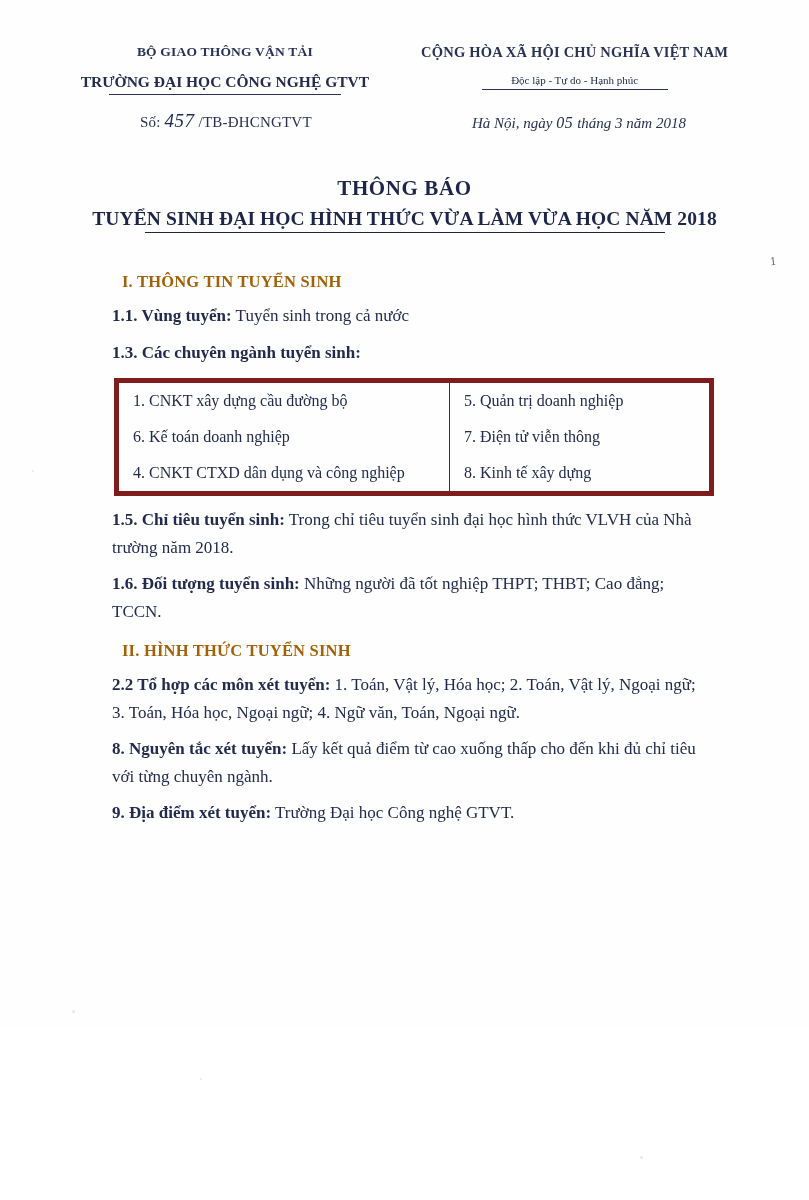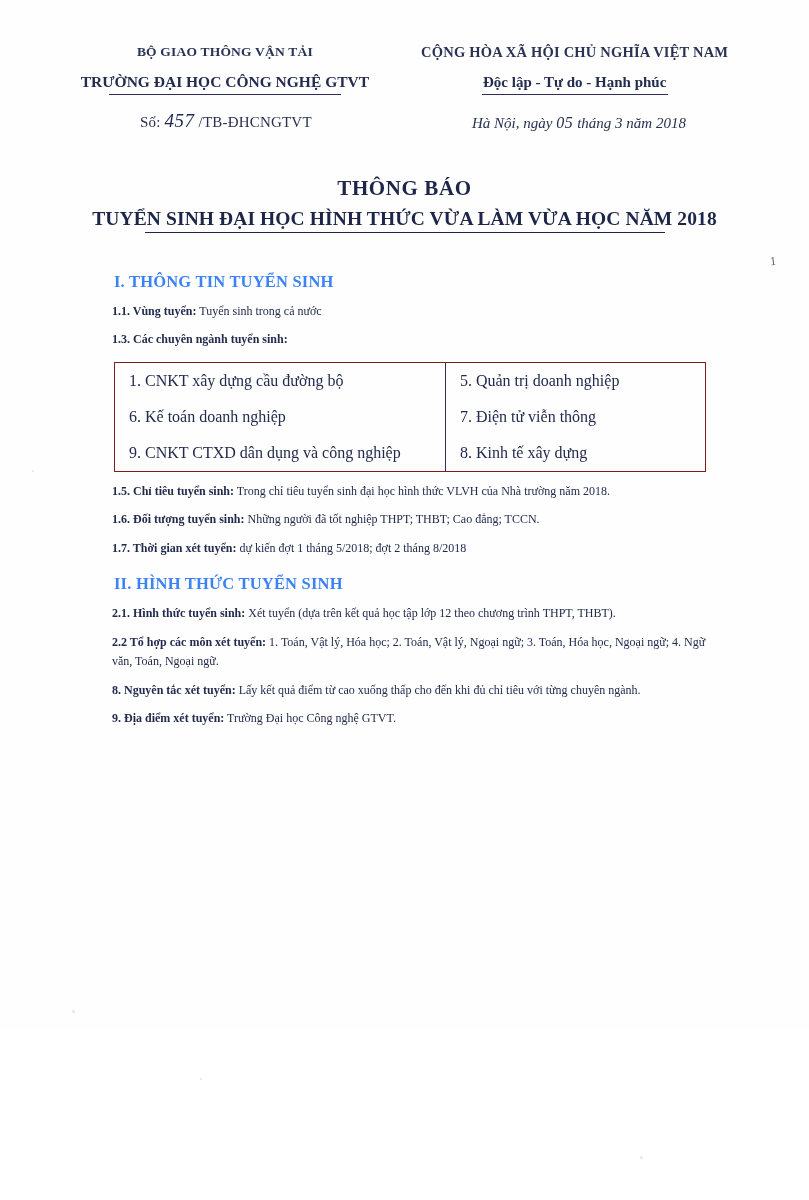--- a/index.html
+++ b/index.html
@@ -61,22 +61,22 @@
     background: #2a3355;
     margin: 3px auto 0 auto;
   }
   .hdr-underline.narrow { width: 186px; }
 
   .hdr-right .hdr-line1 {
     font-size: 14.5px;
     font-weight: 700;
   }
   .hdr-right .hdr-line2 {
-    font-size: 15px;
-    font-weight: 700;
+    font-size: 11px;
+    font-weight: 400;
   }
 
   .so-line {
     position: absolute;
     top: 110px;
     left: 140px;
     font-size: 15px;
     color: #27304f;
     letter-spacing: .2px;
   }
@@ -133,38 +133,38 @@
 
   .body {
     position: absolute;
     top: 256px;
     left: 110px;
     width: 600px;
   }
   .sec-head {
     font-size: 16.5px;
     font-weight: 700;
-    color: #3b82f6;
-    margin: 16px 0 10px 4px;
+    color: #a16207;
+    margin: 16px 0 10px 12px;
     letter-spacing: .2px;
   }
   .para {
-    font-size: 12px;
+    font-size: 17px;
     line-height: 1.62;
     color: #222b4d;
     margin: 9px 0 0 2px;
     text-align: left;
   }
   .para b { font-weight: 700; }
   .bi { font-weight: 700; font-style: italic; }
 
   .table-wrap {
     margin: 12px 0 10px 4px;
     width: 590px;
-    border: 1px solid #7f1d1d;
+    border: 5px solid #7f1d1d;
   }
   table.majors {
     border-collapse: collapse;
     width: 100%;
   }
   table.majors td {
     font-size: 16px;
     color: #222b4d;
     padding: 8px 10px 8px 14px;
     vertical-align: middle;
@@ -249,45 +249,39 @@
         <tbody>
           <tr>
             <td class="left">1. CNKT xây dựng cầu đường bộ</td>
             <td class="right">5. Quản trị doanh nghiệp</td>
           </tr>
           <tr>
             <td class="left">6. Kế toán doanh nghiệp</td>
             <td class="right">7. Điện tử viễn thông</td>
           </tr>
           <tr>
-            <td class="left">9. CNKT CTXD dân dụng và công nghiệp</td>
+            <td class="left">4. CNKT CTXD dân dụng và công nghiệp</td>
             <td class="right">8. Kinh tế xây dựng</td>
           </tr>
         </tbody>
       </table>
     </div>
 
 
     <div class="para">
       <b>1.5. Chỉ tiêu tuyển sinh:</b><span> Trong chỉ tiêu tuyển sinh đại học hình thức VLVH của Nhà trường năm 2018.</span>
     </div>
 
     <div class="para">
       <b>1.6. Đối tượng tuyển sinh:</b><span> Những người đã tốt nghiệp THPT; THBT; Cao đẳng; TCCN.</span>
     </div>
 
-    <div class="para">
-      <b>1.7. Thời gian xét tuyển:</b><span> dự kiến đợt 1 tháng 5/2018; đợt 2 tháng 8/2018</span>
-    </div>
 
     <div class="sec-head">II. HÌNH THỨC TUYỂN SINH</div>
 
-    <div class="para">
-      <b>2.1. Hình thức tuyển sinh:</b><span> Xét tuyển (dựa trên kết quả học tập lớp 12 theo chương trình THPT, THBT).</span>
-    </div>
 
     <div class="para">
       <b>2.2 Tổ hợp các môn xét tuyển:</b><span> 1. Toán, Vật lý, Hóa học; 2. Toán, Vật lý, Ngoại ngữ; 3. Toán, Hóa học, Ngoại ngữ; 4. Ngữ văn, Toán, Ngoại ngữ.</span>
     </div>
 
     <div class="para">
       <b>8. Nguyên tắc xét tuyển:</b><span> Lấy kết quả  điểm từ cao xuống thấp cho đến khi đủ chỉ tiêu với từng chuyên ngành.</span>
     </div>
 
     <div class="para">

